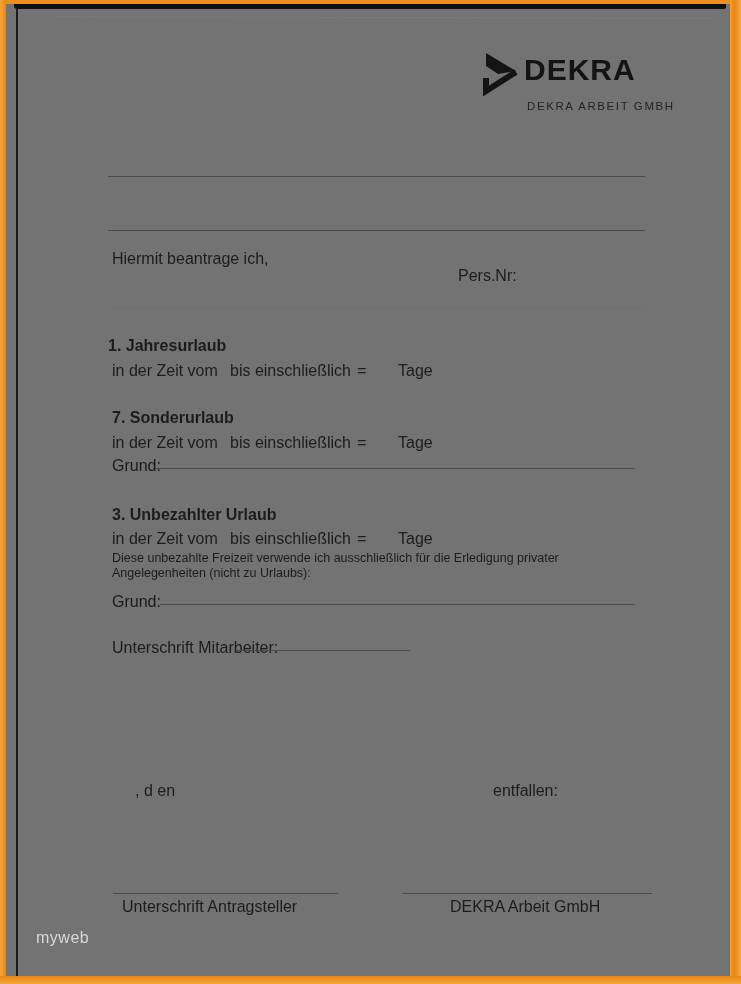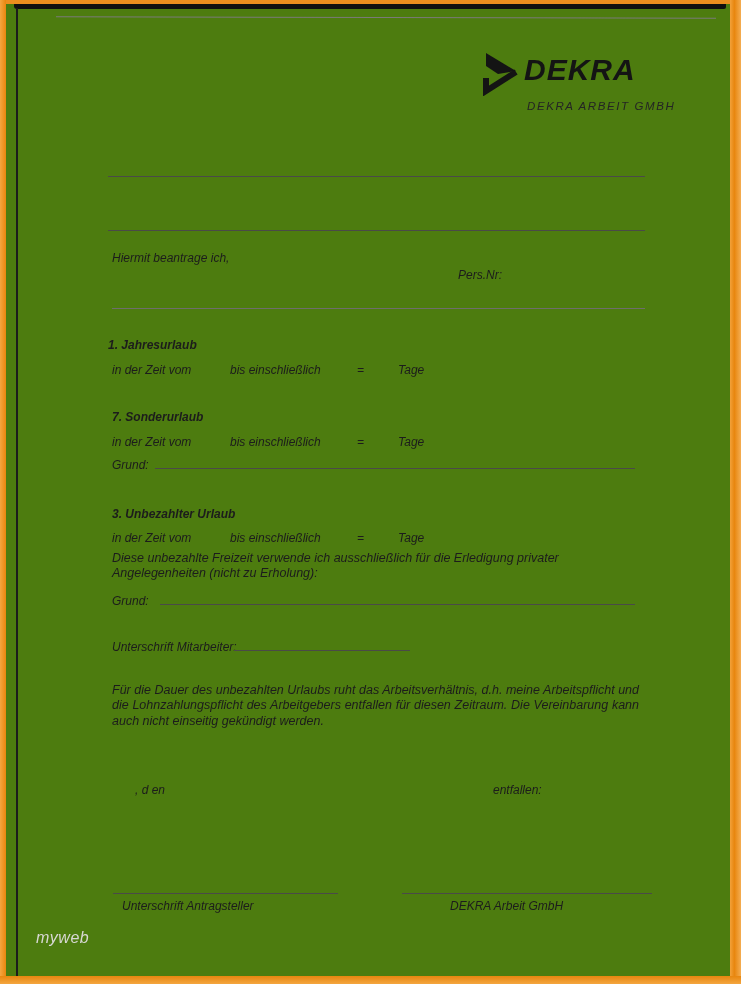--- a/index.html
+++ b/index.html
@@ -1,38 +1,37 @@
 <!DOCTYPE html>
 <html lang="de"><head>
 <meta charset="utf-8">
 <title>Urlaubsantrag</title>
 <style>
   html,body{margin:0;padding:0;background:#ffffff;}
   .stage{
     position:relative;
     width:741px;height:984px;
-    background:#4d7c0f;
+    background:#737373;
     overflow:hidden;
     font-family:"Liberation Sans","DejaVu Sans",sans-serif;
     color:#1c1c1c;
-    font-style:italic;
   }
   
   .border-strip{position:absolute;background:#ec8e1e;z-index:10;}
   .b-top{left:0;top:0;width:741px;height:4px;}
   .b-left{left:0;top:0;width:6px;height:984px;background:linear-gradient(90deg,#f4a640,#e8860e);}
   .b-right{right:0;top:0;width:11px;height:984px;background:linear-gradient(90deg,#f2a13a,#e8860e 40%,#f4ad52);}
   .b-bottom{left:0;bottom:0;width:741px;height:8px;background:linear-gradient(#e8860e,#f4a640);}
   
   .edge-top{position:absolute;left:14px;top:2px;width:712px;height:7px;background:#101010;border-radius:3px 2px 2px 3px;}
   .edge-top-thin{position:absolute;left:56px;top:17px;width:660px;height:1px;background:#7a7a78;transform:rotate(0.12deg);}
   .edge-left{position:absolute;left:16px;top:8px;width:2px;height:976px;background:#1c1c1c;}
   
   .abs{position:absolute;white-space:nowrap;}
-  .txt{font-size:12px;line-height:15px;}
+  .txt{font-size:16px;line-height:15px;}
   .bold{font-weight:bold;}
   
   .rule{position:absolute;height:1px;background:#4a4a48;}
   .rule.light{background:#6e6e6c;}
   
   .brand-name{position:absolute;left:524px;top:53px;font-size:30px;font-weight:bold;letter-spacing:1px;color:#141414;}
   .brand-sub{position:absolute;left:527px;top:100px;font-size:11.5px;letter-spacing:1.6px;color:#242424;}
   .logo{position:absolute;left:483px;top:52px;width:40px;height:44px;}
   
   .doc-title{position:absolute;left:108px;top:193px;width:537px;text-align:center;font-size:17px;font-weight:bold;letter-spacing:.3px;}
@@ -81,28 +80,27 @@
   <div class="abs txt" style="left:357px;top:435px;">=</div>
   <div class="abs txt" style="left:398px;top:435px;">Tage</div>
   <div class="abs txt" style="left:112px;top:458px;">Grund:</div>
   <div class="rule" style="left:155px;top:468px;width:480px;"></div>
 
   <div class="abs txt bold" style="left:112px;top:507px;">3. Unbezahlter Urlaub</div>
   <div class="abs txt" style="left:112px;top:531px;">in der Zeit vom</div>
   <div class="abs txt" style="left:230px;top:531px;">bis einschließlich</div>
   <div class="abs txt" style="left:357px;top:531px;">=</div>
   <div class="abs txt" style="left:398px;top:531px;">Tage</div>
-  <div class="note">Diese unbezahlte Freizeit verwende ich ausschließlich für die Erledigung privater Angelegenheiten (nicht zu Erholung):</div>
+  <div class="note">Diese unbezahlte Freizeit verwende ich ausschließlich für die Erledigung privater Angelegenheiten (nicht zu Urlaubs):</div>
   <div class="abs txt" style="left:112px;top:594px;">Grund:</div>
   <div class="rule" style="left:160px;top:604px;width:475px;"></div>
 
   <div class="abs txt" style="left:112px;top:640px;">Unterschrift Mitarbeiter:</div>
   <div class="rule" style="left:234px;top:650px;width:176px;"></div>
 
-  <div class="legal">Für die Dauer des unbezahlten Urlaubs ruht das Arbeitsverhältnis, d.h. meine Arbeitspflicht und die Lohnzahlungspflicht des Arbeitgebers entfallen für diesen Zeitraum. Die Vereinbarung kann auch nicht einseitig gekündigt werden.</div>
 
   <div class="abs txt" style="left:135px;top:783px;">, d en</div>
   <div class="abs txt" style="left:493px;top:783px;">entfallen:</div>
 
   <div class="rule" style="left:113px;top:893px;width:225px;"></div>
   <div class="abs txt" style="left:122px;top:899px;">Unterschrift Antragsteller</div>
   <div class="rule" style="left:402px;top:893px;width:250px;"></div>
   <div class="abs txt" style="left:450px;top:899px;">DEKRA Arbeit GmbH</div>
 
   <div class="watermark">myweb</div>

